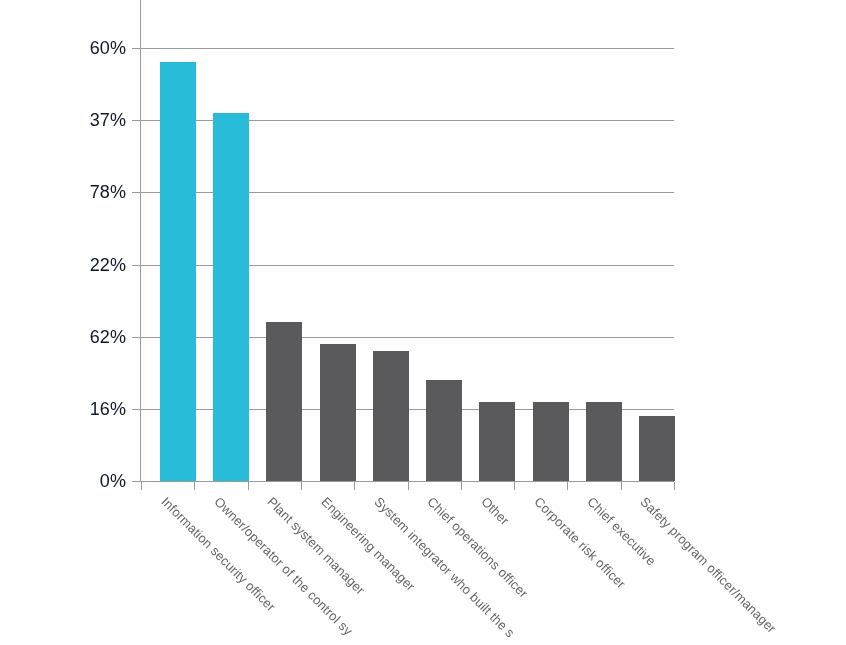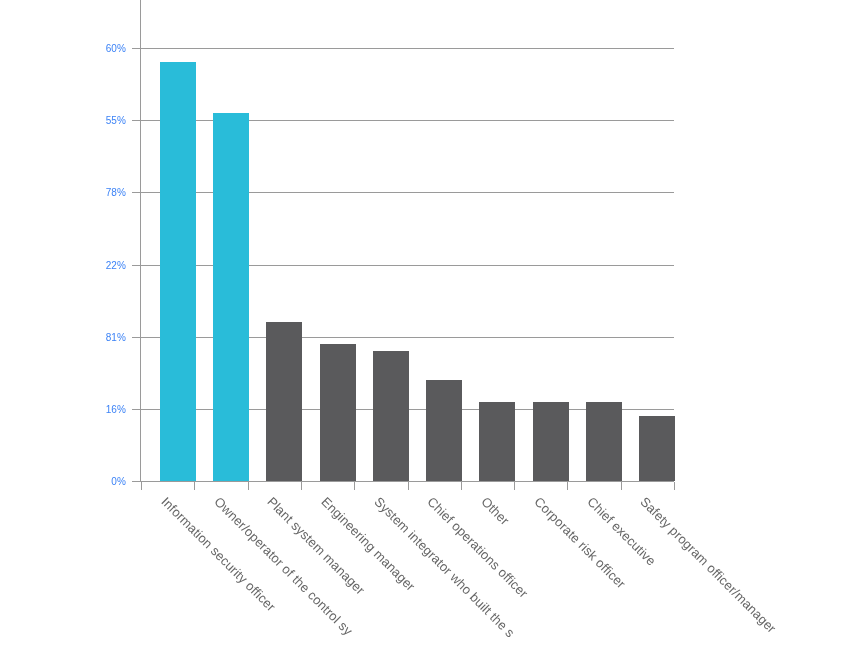--- a/index.html
+++ b/index.html
@@ -56,22 +56,22 @@
     height: 1px;
     background: #9a9a9a;
   }
 
   .y-tick-label {
     position: absolute;
     right: 100%;
     margin-right: 0px;
     top: 0;
     transform: translateY(-50%);
-    font-size: 10px;
-    color: #3b82f6;
+    font-size: 18px;
+    color: #0f172a;
     white-space: nowrap;
     letter-spacing: 0.1px;
   }
 
   .y-label-holder {
     position: absolute;
     left: 126px;
     width: 0;
     height: 0;
   }
@@ -126,36 +126,36 @@
         <div class="y-tick-label">0%</div>
       </div>
       <div class="gridline" style="top: 408.833px;"></div>
       <div class="y-tick-mark" style="top: 408.833px;"></div>
       <div class="y-label-holder" style="top: 408.833px;">
         <div class="y-tick-label">16%</div>
       </div>
       <div class="gridline" style="top: 336.667px;"></div>
       <div class="y-tick-mark" style="top: 336.667px;"></div>
       <div class="y-label-holder" style="top: 336.667px;">
-        <div class="y-tick-label">81%</div>
+        <div class="y-tick-label">62%</div>
       </div>
       <div class="gridline" style="top: 264.5px;"></div>
       <div class="y-tick-mark" style="top: 264.5px;"></div>
       <div class="y-label-holder" style="top: 264.5px;">
         <div class="y-tick-label">22%</div>
       </div>
       <div class="gridline" style="top: 192.333px;"></div>
       <div class="y-tick-mark" style="top: 192.333px;"></div>
       <div class="y-label-holder" style="top: 192.333px;">
         <div class="y-tick-label">78%</div>
       </div>
       <div class="gridline" style="top: 120.167px;"></div>
       <div class="y-tick-mark" style="top: 120.167px;"></div>
       <div class="y-label-holder" style="top: 120.167px;">
-        <div class="y-tick-label">55%</div>
+        <div class="y-tick-label">37%</div>
       </div>
       <div class="gridline" style="top: 48px;"></div>
       <div class="y-tick-mark" style="top: 48px;"></div>
       <div class="y-label-holder" style="top: 48px;">
         <div class="y-tick-label">60%</div>
       </div>
     </div>
 
   <div class="plot-area" id="plot-area">
       <div class="bar cyan" title="Information security officer: 58%" style="left: 18.65px; width: 36px; height: 418.567px; background: rgb(41, 188, 217);"></div>

